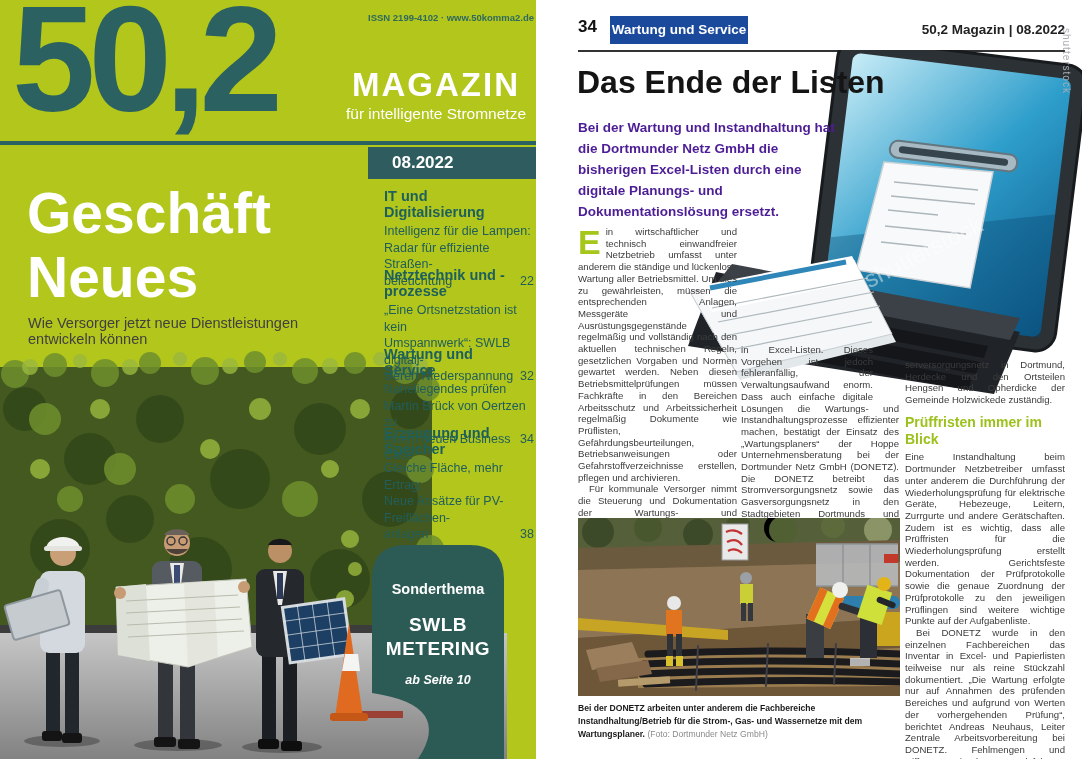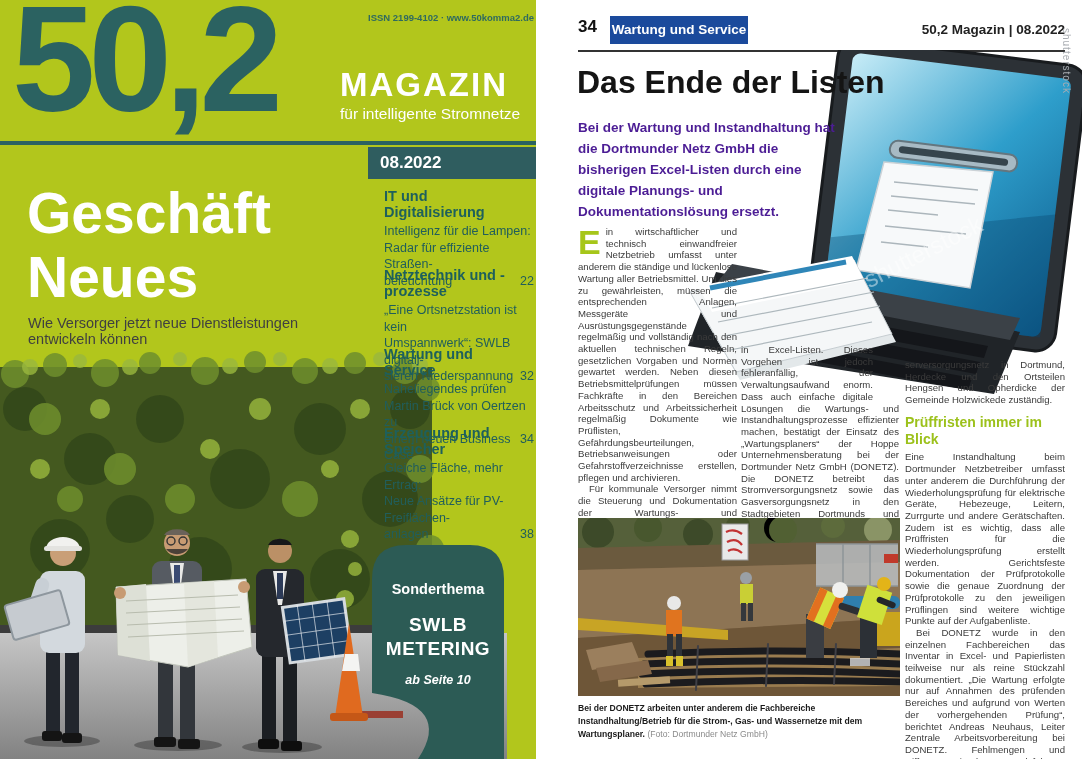--- a/index.html
+++ b/index.html
@@ -5,25 +5,25 @@
   html,body{margin:0;padding:0;background:#ffffff;}
   #spread{position:relative;width:1082px;height:759px;overflow:hidden;background:#ffffff;
           font-family:"Liberation Sans",sans-serif;}
 
   
   #cover{position:absolute;left:0;top:0;width:536px;height:759px;background:#b2c61c;overflow:hidden;}
   .logo{position:absolute;left:12px;top:-16px;font-size:150px;font-weight:800;letter-spacing:-7px;
         color:#2b6261;line-height:1.0;}
   .issn{position:absolute;left:368px;top:12px;font-size:9.5px;color:#2f6a5f;font-weight:600;}
   .cover-rule{position:absolute;left:0;top:141px;width:536px;height:4px;background:#2b6261;}
-  .magazin-block{position:absolute;left:340px;top:68px;width:192px;text-align:left;color:#ffffff;}
+  .magazin-block{position:absolute;left:340px;top:68px;width:192px;text-align:center;color:#ffffff;}
   .magazin-block .mag{font-size:33px;font-weight:800;letter-spacing:2px;line-height:1.05;}
   .magazin-block .tag{font-size:15.5px;font-weight:500;margin-top:2px;}
   .issue-box{position:absolute;left:368px;top:147px;width:168px;height:32px;background:#2f5d5f;
-             color:#fff;font-size:17px;font-weight:800;line-height:32px;padding-left:12px;box-sizing:border-box;}
+             color:#fff;font-size:17px;font-weight:800;line-height:32px;padding-left:24px;box-sizing:border-box;}
   .cover-headline{position:absolute;left:27px;top:182px;color:#ffffff;font-size:57px;font-weight:800;line-height:1.12;}
   .cover-sub{position:absolute;left:28px;top:315px;color:#404040;font-size:14.5px;font-weight:500;width:340px;}
 
   .toc{position:absolute;left:384px;top:188px;width:150px;color:#215e5b;}
   .toc-item{position:absolute;left:0;width:150px;}
   .toc-item h3{margin:0 8px 3px 0;font-size:14.5px;font-weight:800;color:#1e605c;}
   .toc-line{font-size:12.5px;line-height:16.5px;font-weight:500;}
   .toc-last{display:flex;justify-content:space-between;}
   .toc-pg{font-weight:500;}
 

